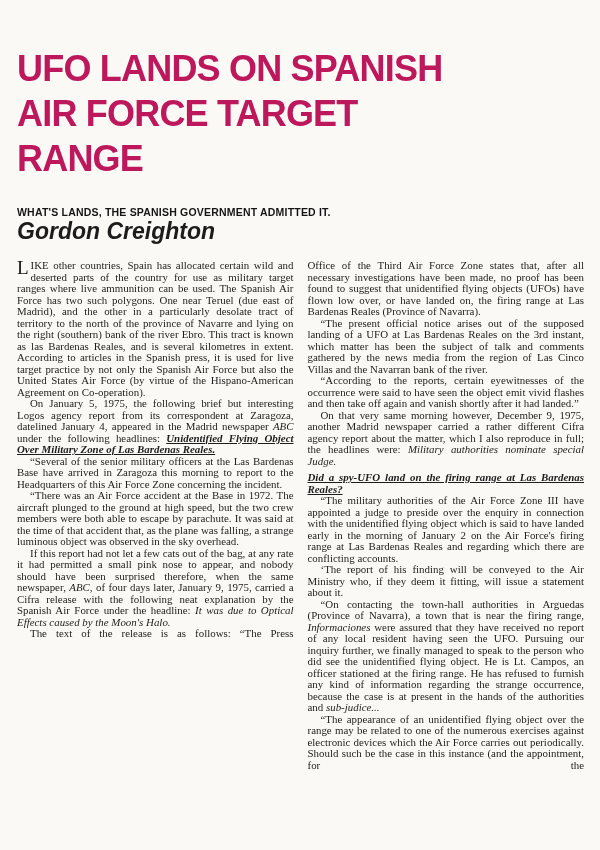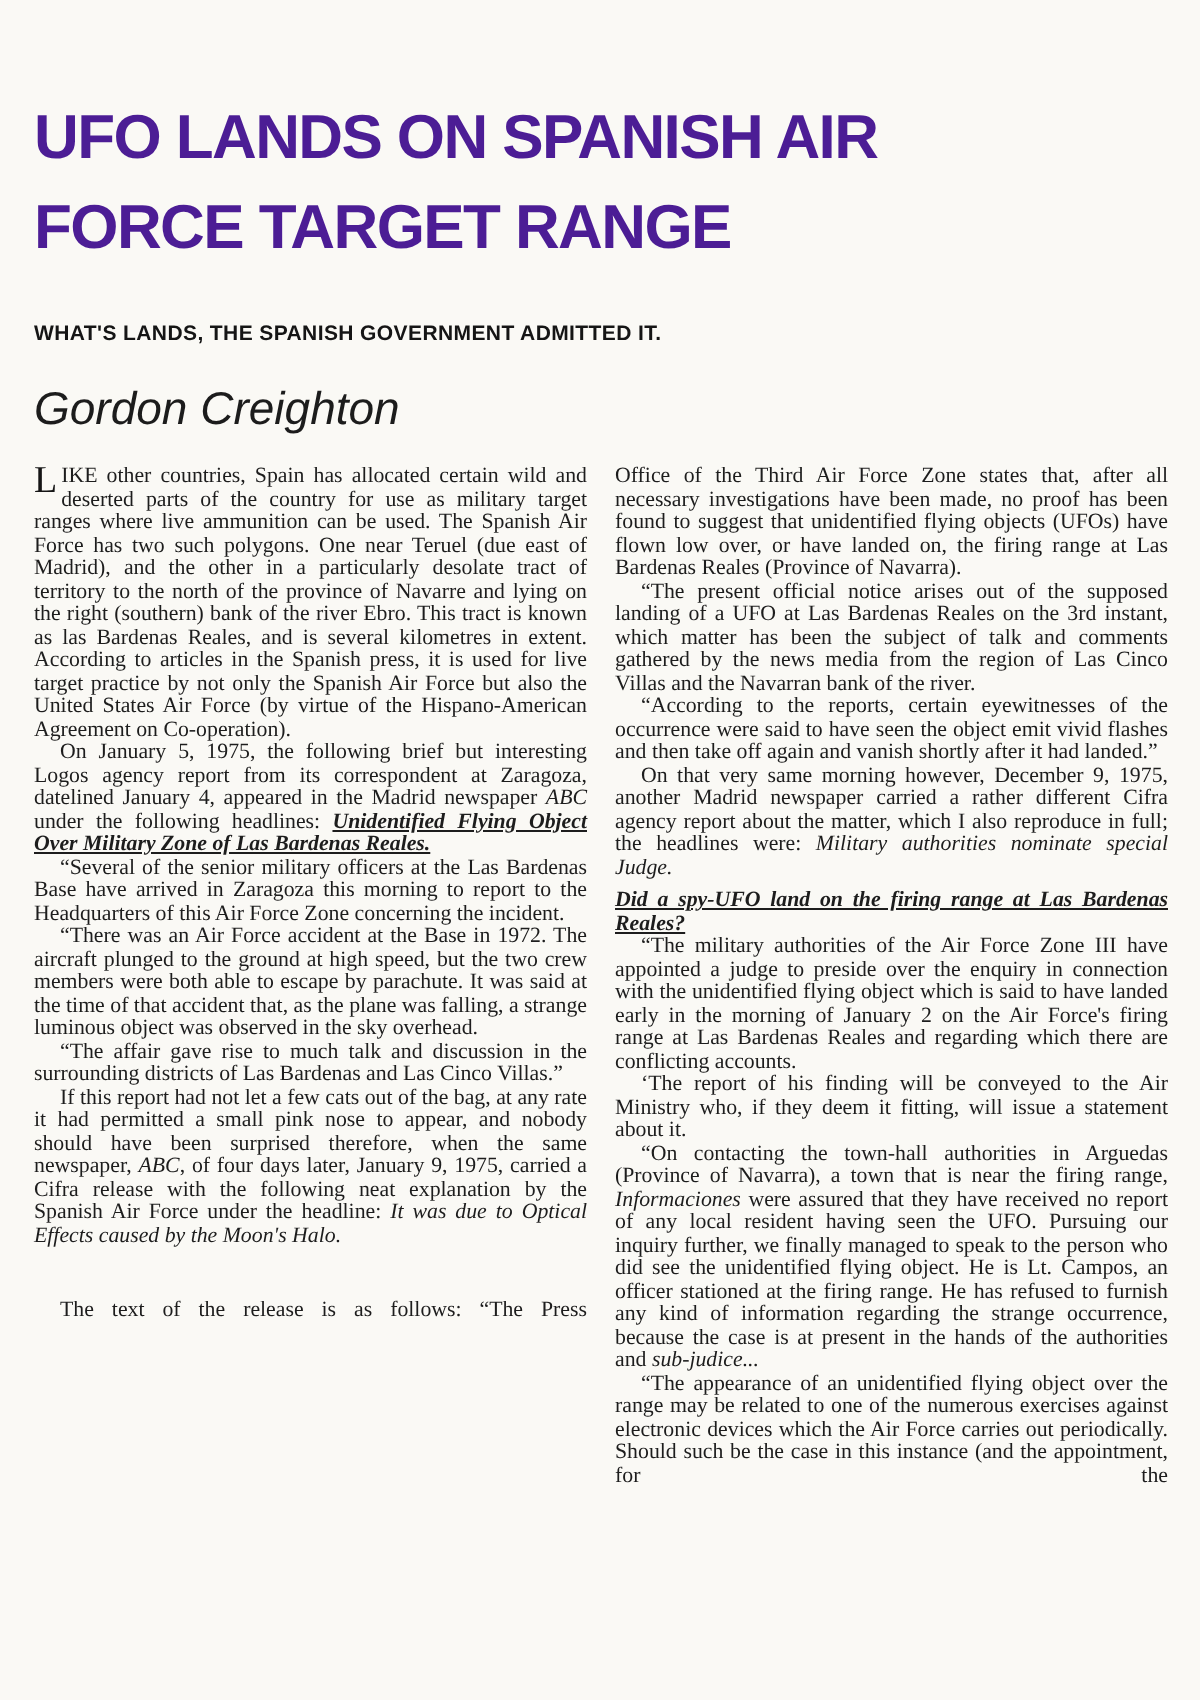--- a/index.html
+++ b/index.html
@@ -7,43 +7,42 @@
     width: 600px; height: 850px;
     background: #faf9f5;
     color: #1b1b1b;
     font-family: "Liberation Serif", serif;
     overflow: hidden;
   }
   .page { padding: 46px 16px 0 17px; box-sizing: border-box; width: 600px; height: 850px; }
   .title {
     margin: 0; width: 474px;
     font-family: "Liberation Sans", sans-serif;
-    font-weight: bold; font-size: 31px; line-height: 45px;
-    letter-spacing: -0.8px; color: #4c1d95;
+    font-weight: bold; font-size: 36px; line-height: 45px;
+    letter-spacing: -0.8px; color: #be185d;
   }
   .subtitle {
     margin-top: 25px;
     font-family: "Liberation Sans", sans-serif;
     font-weight: bold; font-size: 10.5px; letter-spacing: 0.2px; color: #151515;
   }
   .author {
-    margin-top: 18px;
     font-family: "Liberation Sans", sans-serif;
-    font-style: italic; font-size: 23px; color: #1c1c1c;
+    font-style: italic; font-size: 23px; color: #1c1c1c; font-weight: bold;
   }
   .columns { display: flex; gap: 14px; margin-top: 15px; }
   .col {
     width: 278px;
     font-size: 10.9px; line-height: 11.5px;
     text-align: justify; color: #1d1d1d;
   }
   .col p { margin: 0; }
   p.ind { text-indent: 13px; }
   p.stretch { text-align-last: justify; }
-  p.gapL { margin-top: 26px; }
+  p.gapL { margin-top: 0; }
   p.gapS { margin-top: 5px; }
   .it { font-style: italic; }
   .bi { font-style: italic; font-weight: bold; text-decoration: underline; }
   .dropcap {
     float: left; font-size: 19px; line-height: 16px;
     padding: 0 2px 0 0; color: #151515;
   }
 </style>
 </head>
 <body>
@@ -51,21 +50,20 @@
 <div class="page">
   <h1 class="title">UFO LANDS ON SPANISH AIR FORCE TARGET RANGE</h1>
   <div class="subtitle">WHAT'S LANDS, THE SPANISH GOVERNMENT ADMITTED IT.</div>
   <div class="author">Gordon Creighton</div>
   <div class="columns">
     <div class="col">
         <p class=""><span class="dropcap">L</span><span>IKE other countries, Spain has allocated certain wild and deserted parts of the country for use as military target ranges where live ammunition can be used. The Spanish Air Force has two such polygons. One near Teruel (due east of Madrid), and the other in a particularly desolate tract of territory to the north of the province of Navarre and lying on the right (southern) bank of the river Ebro. This tract is known as las Bardenas Reales, and is several kilometres in extent. According to articles in the Spanish press, it is used for live target practice by not only the Spanish Air Force but also the United States Air Force (by virtue of the Hispano-American Agreement on Co-operation).</span></p>
         <p class="ind "><span>On January 5, 1975, the following brief but interesting Logos agency report from its correspondent at Zaragoza, datelined January 4, appeared in the Madrid newspaper </span><span class="it">ABC</span><span> under the following headlines: </span><span class="bi">Unidentified Flying Object Over Military Zone of Las Bardenas Reales.</span></p>
         <p class="ind "><span>“Several of the senior military officers at the Las Bardenas Base have arrived in Zaragoza this morning to report to the Headquarters of this Air Force Zone concerning the incident.</span></p>
         <p class="ind "><span>“There was an Air Force accident at the Base in 1972. The aircraft plunged to the ground at high speed, but the two crew members were both able to escape by parachute. It was said at the time of that accident that, as the plane was falling, a strange luminous object was observed in the sky overhead.</span></p>
-        <p class="ind "><span>“The affair gave rise to much talk and discussion in the surrounding districts of Las Bardenas and Las Cinco Villas.”</span></p>
         <p class="ind "><span>If this report had not let a few cats out of the bag, at any rate it had permitted a small pink nose to appear, and nobody should have been surprised therefore, when the same newspaper, </span><span class="it">ABC</span><span>, of four days later, January 9, 1975, carried a Cifra release with the following neat explanation by the Spanish Air Force under the headline: </span><span class="it">It was due to Optical Effects caused by the Moon's Halo.</span></p>
         <p class="ind gapL stretch"><span>The text of the release is as follows: “The Press</span></p>
       </div>
     <div class="col">
         <p class=""><span>Office of the Third Air Force Zone states that, after all necessary investigations have been made, no proof has been found to suggest that unidentified flying objects (UFOs) have flown low over, or have landed on, the firing range at Las Bardenas Reales (Province of Navarra).</span></p>
         <p class="ind "><span>“The present official notice arises out of the supposed landing of a UFO at Las Bardenas Reales on the 3rd instant, which matter has been the subject of talk and comments gathered by the news media from the region of Las Cinco Villas and the Navarran bank of the river.</span></p>
         <p class="ind "><span>“According to the reports, certain eyewitnesses of the occurrence were said to have seen the object emit vivid flashes and then take off again and vanish shortly after it had landed.”</span></p>
         <p class="ind stretch"><span>On that very same morning however, December 9, 1975, another Madrid newspaper carried a rather different Cifra agency report about the matter, which I also reproduce in full; the headlines were: </span><span class="it">Military authorities nominate special Judge.</span></p>
         <p class="gapS"><span class="bi">Did a spy-UFO land on the firing range at Las Bardenas Reales?</span></p>
         <p class="ind "><span>“The military authorities of the Air Force Zone III have appointed a judge to preside over the enquiry in connection with the unidentified flying object which is said to have landed early in the morning of January 2 on the Air Force's firing range at Las Bardenas Reales and regarding which there are conflicting accounts.</span></p>

